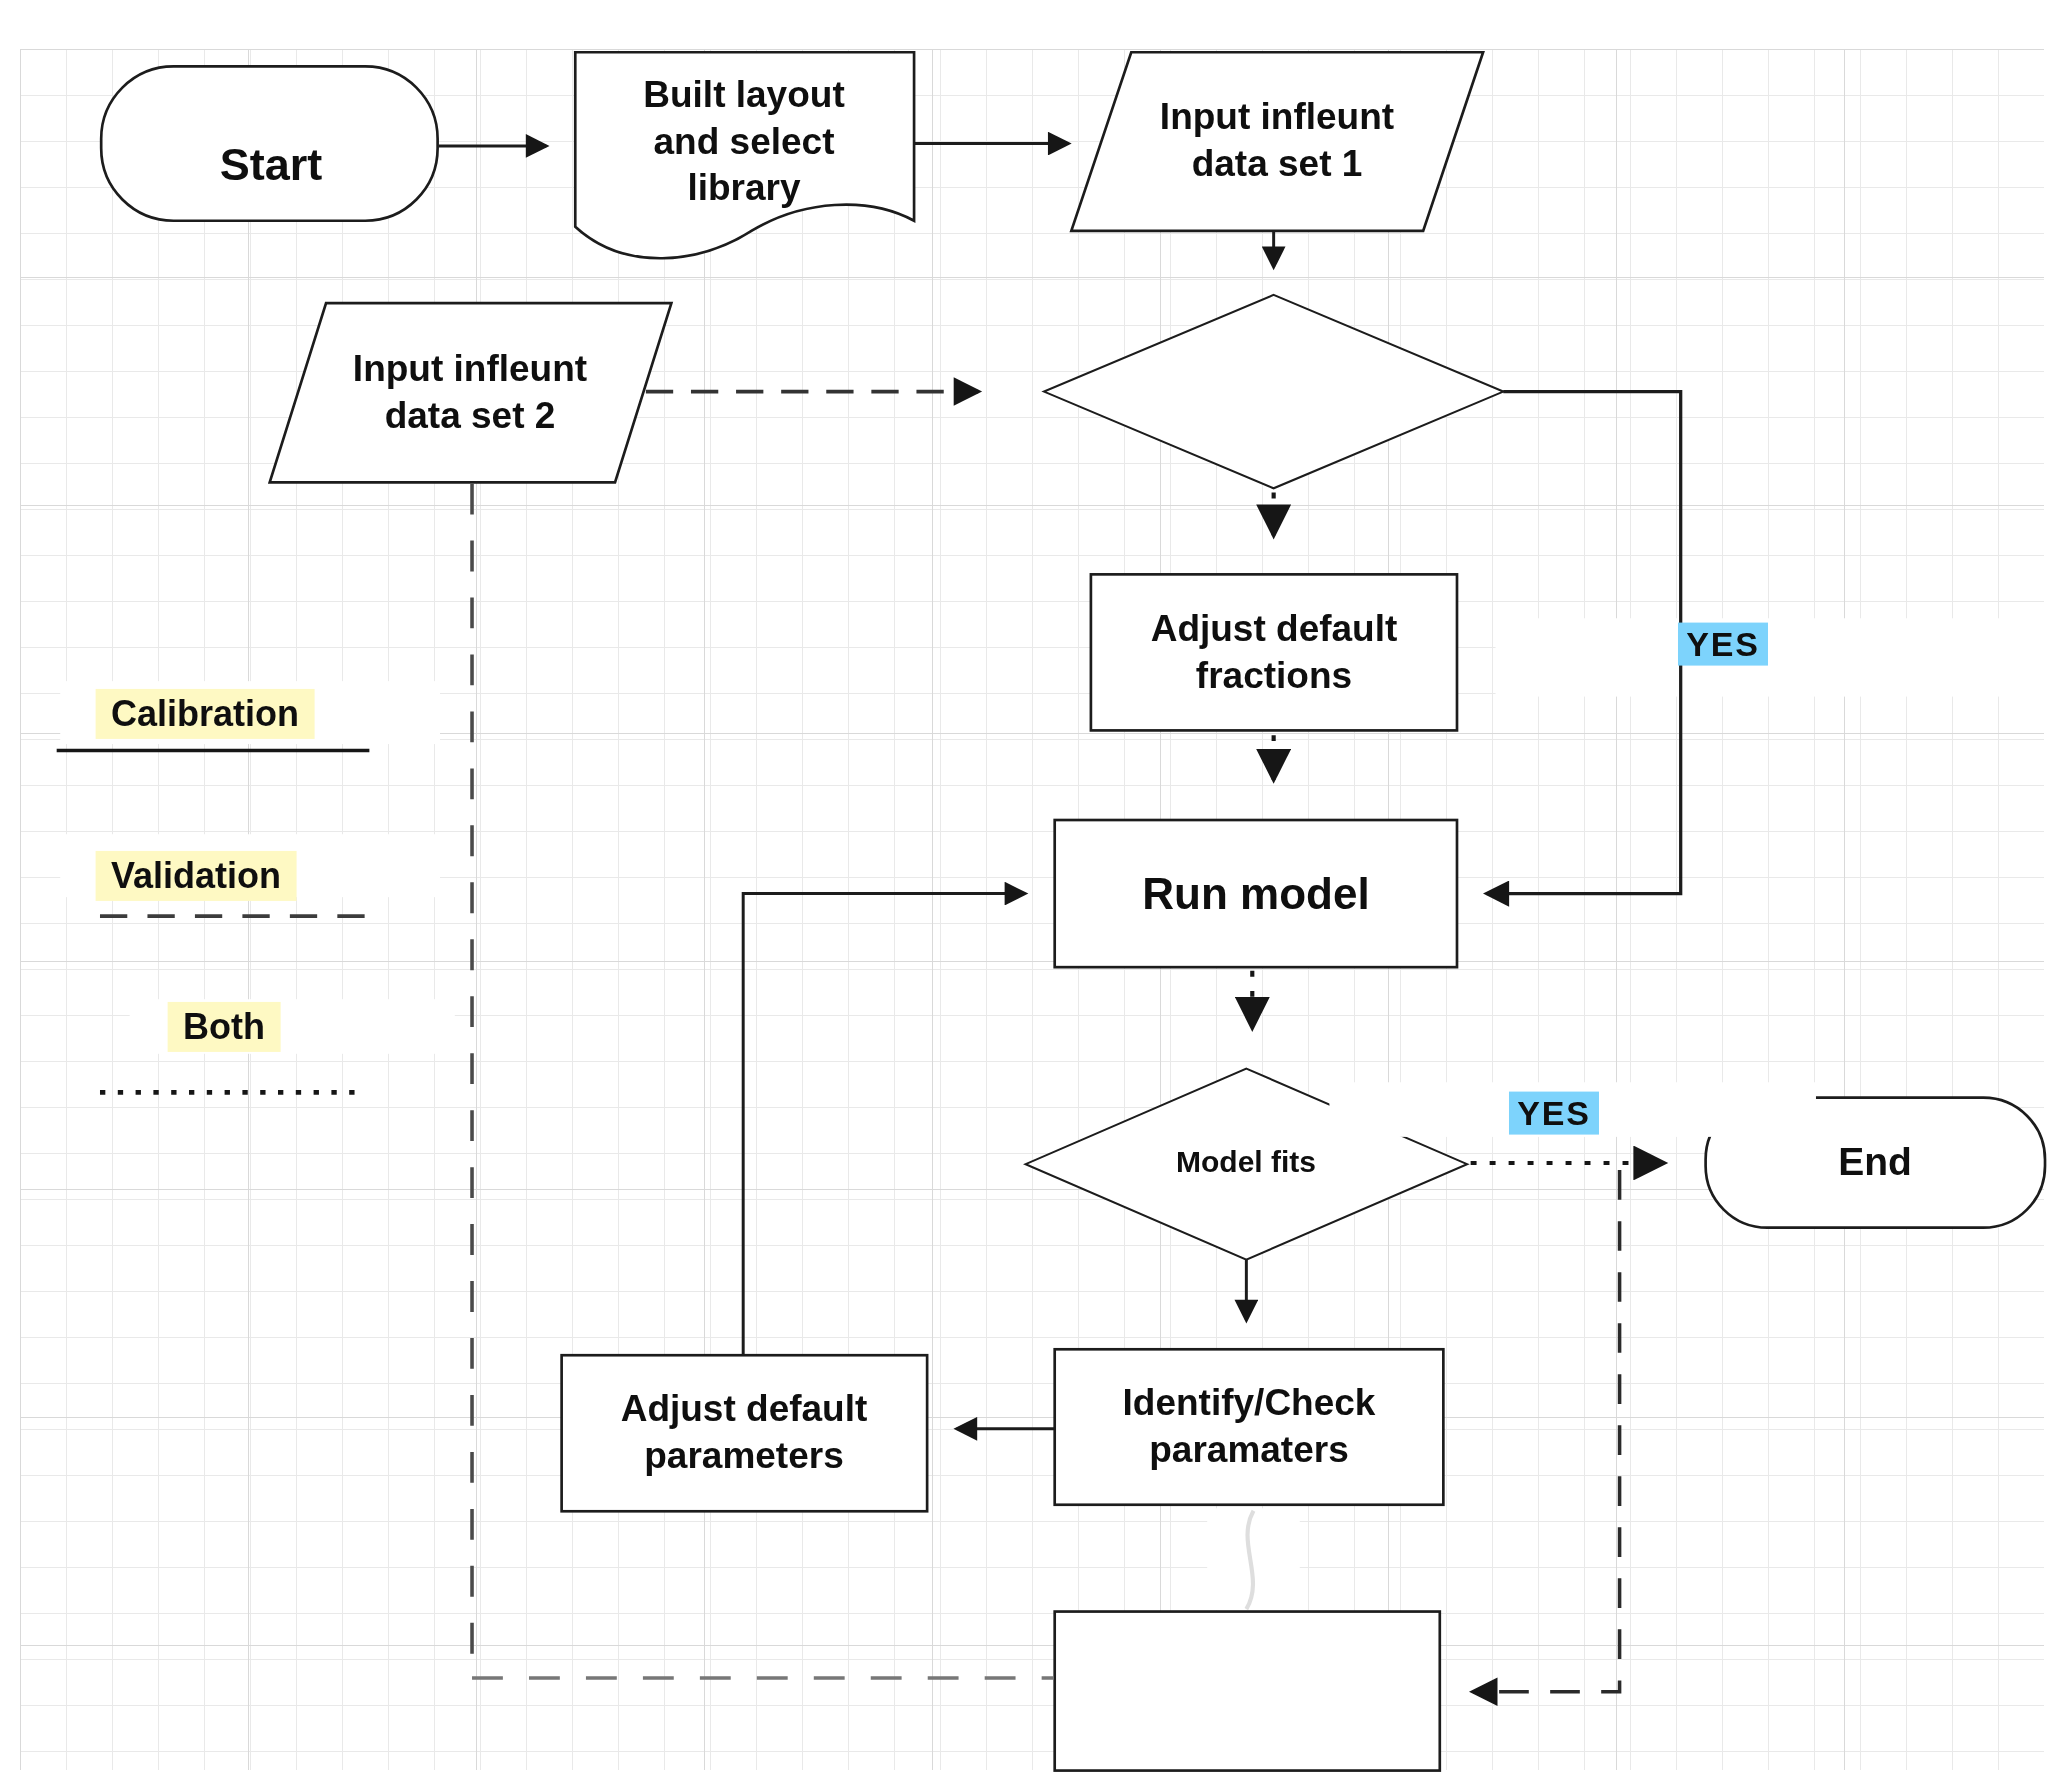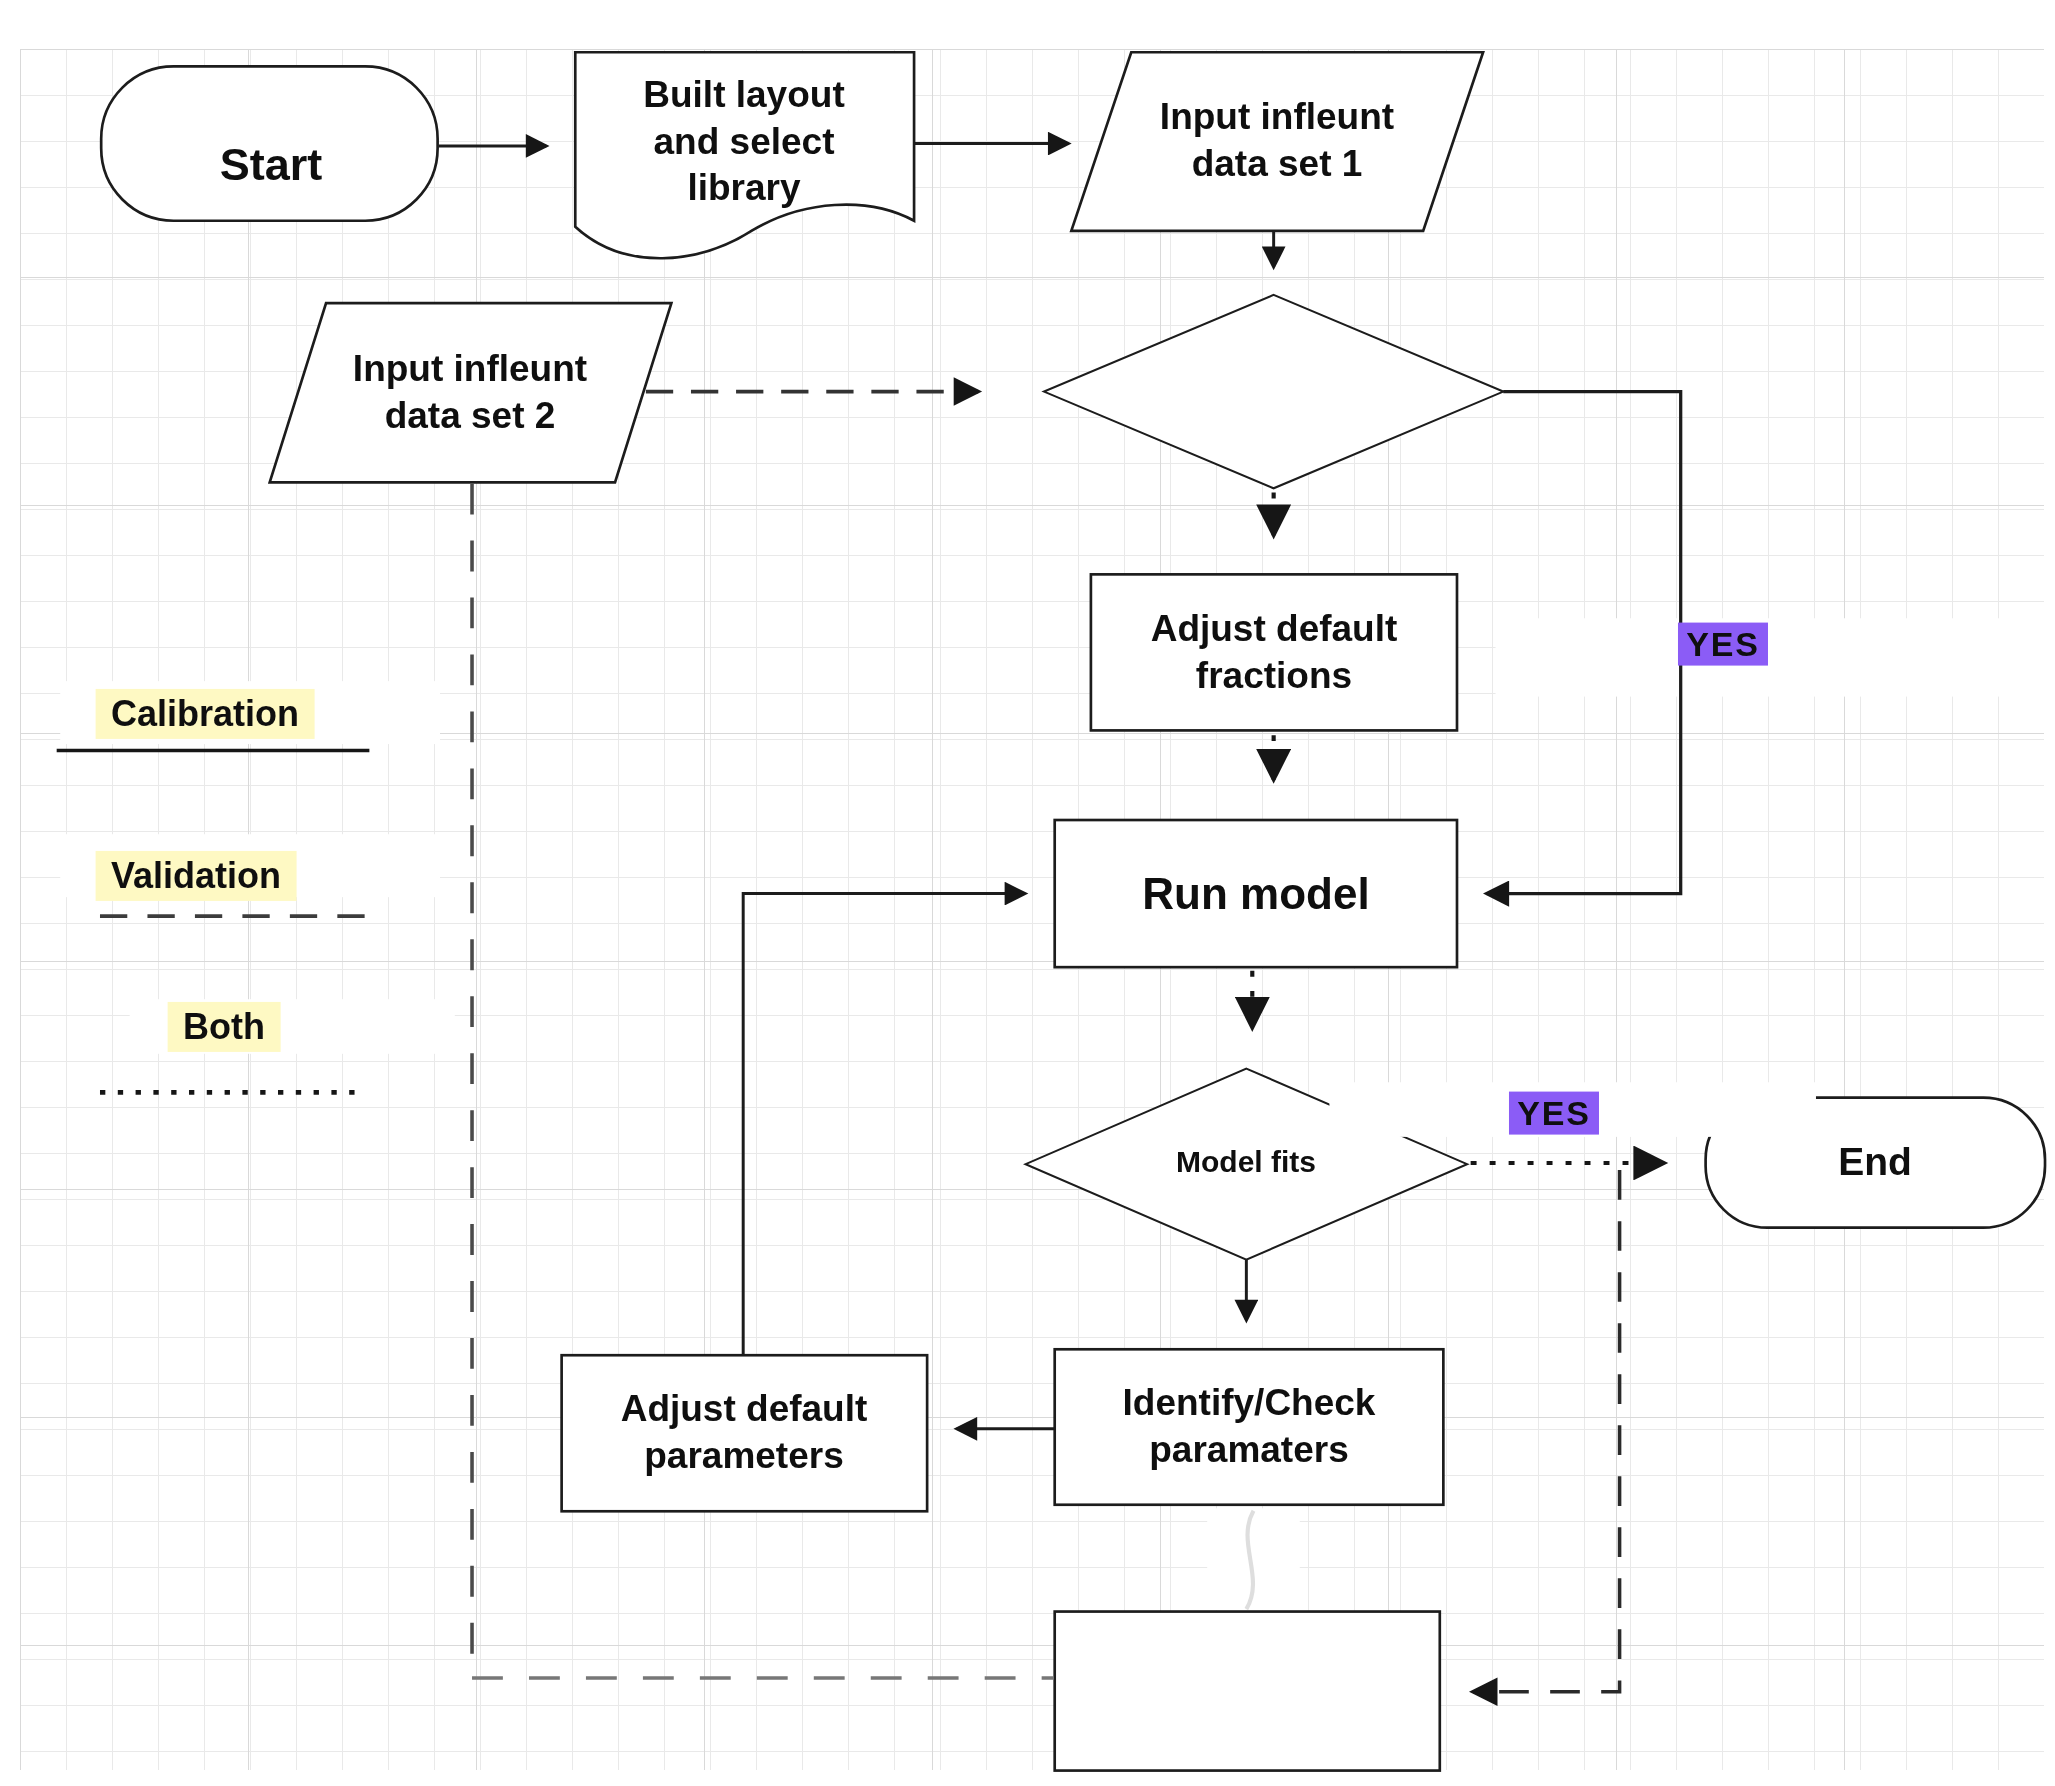--- a/index.html
+++ b/index.html
@@ -20,21 +20,21 @@
   .lbl{
     position:absolute;transform:translate(-50%,-50%);
     text-align:center;font-weight:bold;color:#0f0f0f;
     font-size:37px;line-height:1.26;white-space:nowrap;
   }
   .lbl .ln{display:block;}
   .lbl-start{font-size:45px;}
   .lbl-run{font-size:44px;}
   .lbl-modelfits{font-size:30px;}
   .lbl-end{font-size:39px;}
-  .lbl-yes{font-size:34px;letter-spacing:1.8px;background:#8b5cf6;padding:0 8.3px;}
+  .lbl-yes{font-size:34px;letter-spacing:1.8px;background:#7dd3fc;padding:0 8.3px;}
   .lbl-legend{font-size:36px;background:#fef9c3;padding:2.4px 15.4px;}
 </style>
 </head>
 <body>
 
 <div id="canvas">
   <div id="grid"></div>
 
   <svg width="2056" height="1786" viewBox="0 0 3464 3010">
     <defs>

